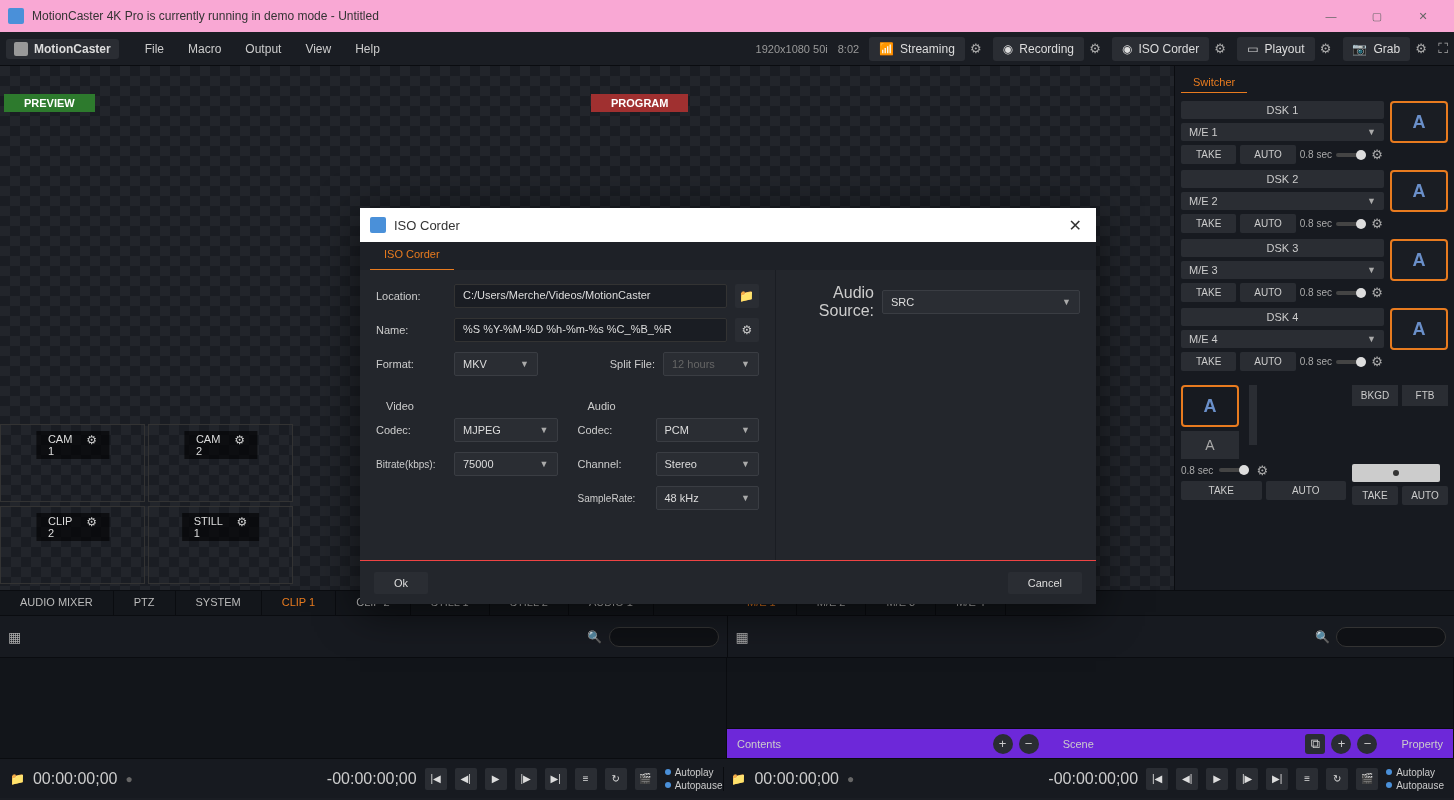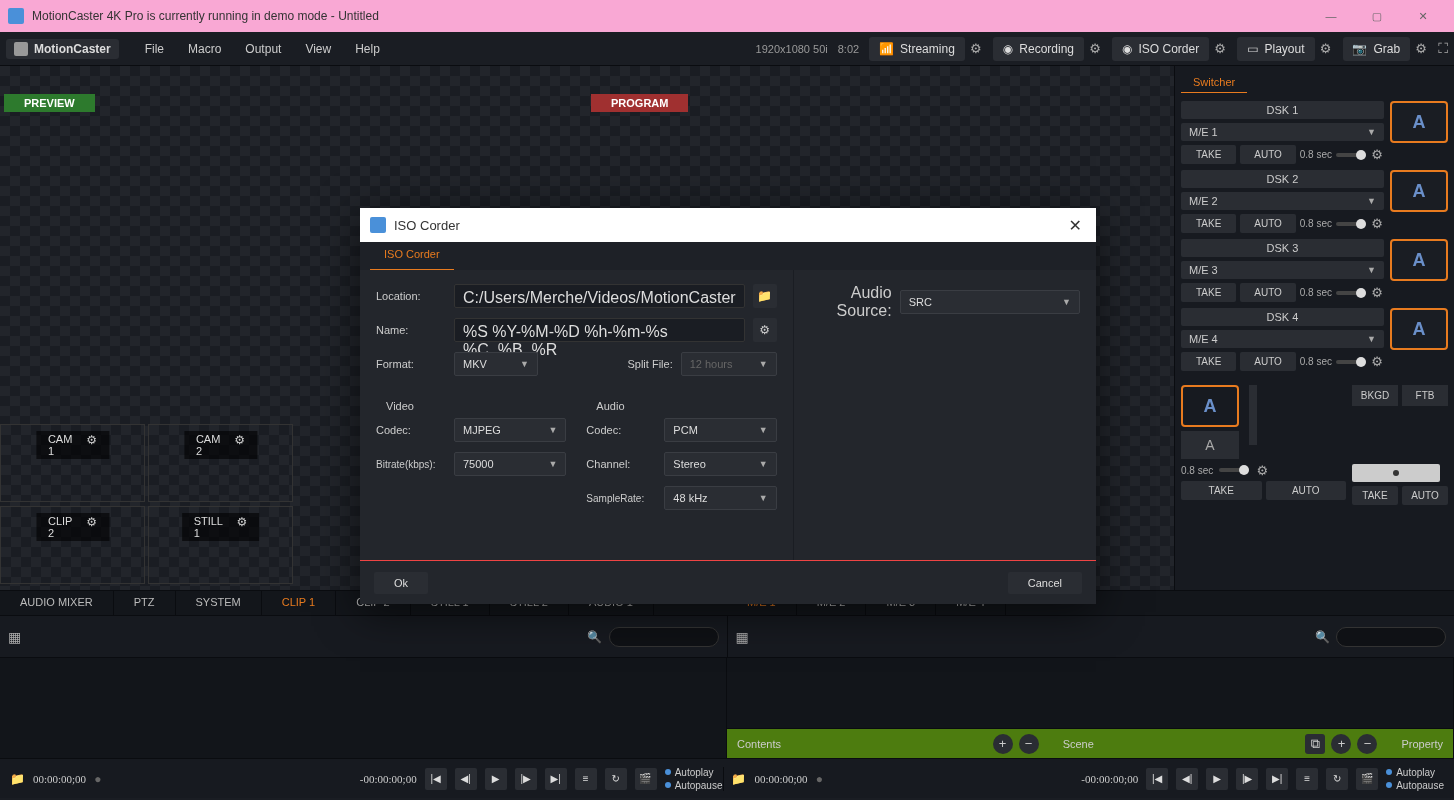--- a/index.html
+++ b/index.html
@@ -59,43 +59,43 @@
 .tabs-bar{height:26px;background:#13161b;display:flex;border-top:1px solid #0a0c10;border-bottom:1px solid #0a0c10}
 .tab{padding:5px 20px;font-size:11px;color:#bbb;cursor:pointer;border-right:1px solid #0a0c10}
 .tab.active{color:#e87b1f}
 .lower{display:flex;height:42px;background:#171a20;border-bottom:1px solid #0a0c10}
 .lower-half{flex:1;display:flex;align-items:center;padding:0 8px;gap:10px}
 .grid-icon{font-size:14px;color:#aaa;cursor:pointer}
 .search-area{margin-left:auto;display:flex;align-items:center;gap:6px}
 .search-box{width:110px;height:20px;background:#0f1115;border-radius:10px;border:1px solid #333}
 .content-area{display:flex;height:100px;background:#12151a}
 .content-half{flex:1;border-right:1px solid #0a0c10}
-.cs-bar{height:30px;background:#4d7c0f;display:flex;align-items:center;padding:0 10px;gap:10px;border-top:1px solid #0a0c10}
+.cs-bar{height:30px;background:#6d28d9;display:flex;align-items:center;padding:0 10px;gap:10px;border-top:1px solid #0a0c10}
 .cs-label{font-size:11px;color:#ccc}
 .circ-btn{width:20px;height:20px;border-radius:50%;background:#2a2d33;display:flex;align-items:center;justify-content:center;color:#ccc;font-size:13px;cursor:pointer}
 .bottom-bar{height:40px;background:#171a20;display:flex;align-items:center;padding:0 10px;gap:8px;border-top:1px solid #0a0c10}
 .bottom-half{flex:1;display:flex;align-items:center;gap:8px}
-.time-txt{font-size:11px;color:#ccc;font-family:Liberation Serif, serif}
+.time-txt{font-size:16px;color:#ccc;font-family:Liberation Sans, sans-serif}
 .play-ctrl{width:22px;height:22px;background:#2a2d33;display:flex;align-items:center;justify-content:center;color:#ddd;font-size:10px;cursor:pointer;border-radius:2px}
 .auto-chk{display:flex;align-items:center;gap:4px;font-size:10px;color:#ccc}
 .dot-b{width:6px;height:6px;border-radius:50%;background:#4a90d9}
 .modal{position:absolute;left:360px;top:208px;width:736px;background:#23262c;box-shadow:0 8px 40px rgba(0,0,0,.6);z-index:100}
 .modal-title{height:34px;background:#fff;display:flex;align-items:center;padding:0 10px;color:#333}
 .modal-title-icon{width:16px;height:16px;background:#4a90d9;margin-right:8px;border-radius:2px}
 .modal-title-text{flex:1;font-size:13px}
 .modal-close{font-size:16px;cursor:pointer;padding:4px}
 .modal-tabs{height:28px;background:#1e2127;display:flex;padding-left:10px}
 .modal-tab{padding:6px 14px;font-size:11px;color:#e87b1f;border-bottom:1.5px solid #e87b1f}
 .modal-body{display:flex;min-height:290px}
 .modal-left{flex:1;padding:14px 16px;border-right:1px solid #1a1d23}
 .modal-right{width:320px;padding:14px 16px}
 .form-row{display:flex;align-items:center;margin-bottom:10px;gap:8px}
 .form-label{width:70px;text-align:left;font-size:11px;color:#ccc}
 .form-label-sm{width:82px;text-align:right;font-size:16px;color:#ccc}
-.form-input{flex:1;background:#1a1d23;border:1px solid #333;padding:4px 8px;font-size:16px;color:#ddd;border-radius:2px;height:24px}
+.form-input{flex:1;background:#1a1d23;border:1px solid #333;padding:4px 8px;font-size:11px;color:#ddd;border-radius:2px;height:24px}
 .form-select{background:#2a2d33;border:1px solid #3a3d43;padding:3px 8px;font-size:11px;color:#ddd;border-radius:2px;height:24px;display:flex;justify-content:space-between;align-items:center;cursor:pointer}
 .form-select.disabled{color:#666}
 .icon-btn{width:24px;height:24px;background:#2a2d33;display:flex;align-items:center;justify-content:center;color:#ccc;cursor:pointer;border-radius:2px;font-size:12px}
 .section-label{font-size:11px;color:#ccc;margin:8px 0 6px 10px}
 .two-col{display:flex;gap:20px}
 .col{flex:1}
 .modal-footer{height:44px;display:flex;align-items:center;justify-content:space-between;padding:0 14px;border-top:1px solid #ef4444}
 .modal-btn{padding:5px 20px;background:#2a2d33;color:#ddd;font-size:11px;border-radius:2px;cursor:pointer}
 .caret{font-size:9px;color:#aaa}
 </style>

